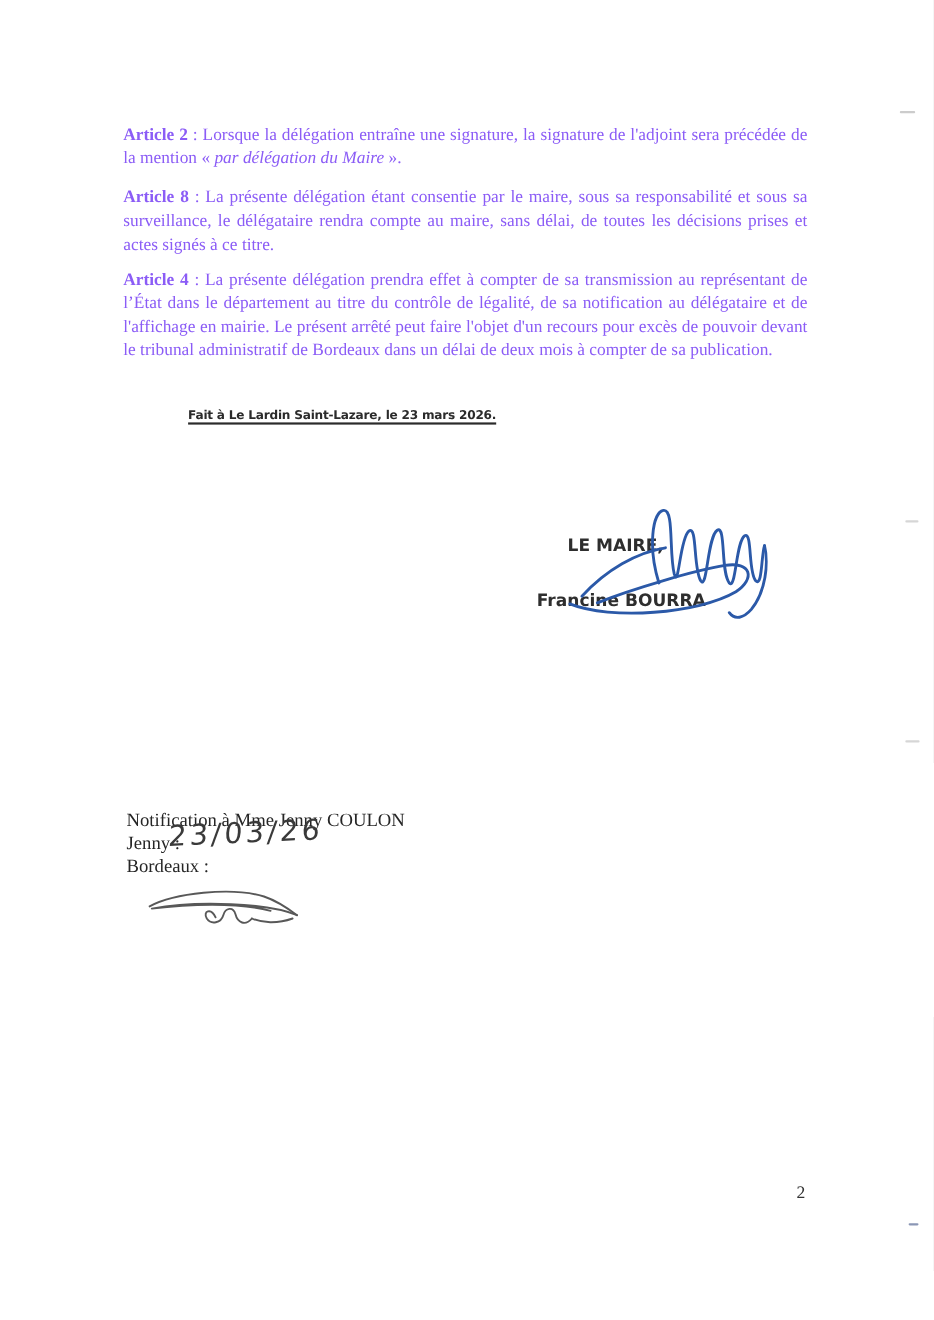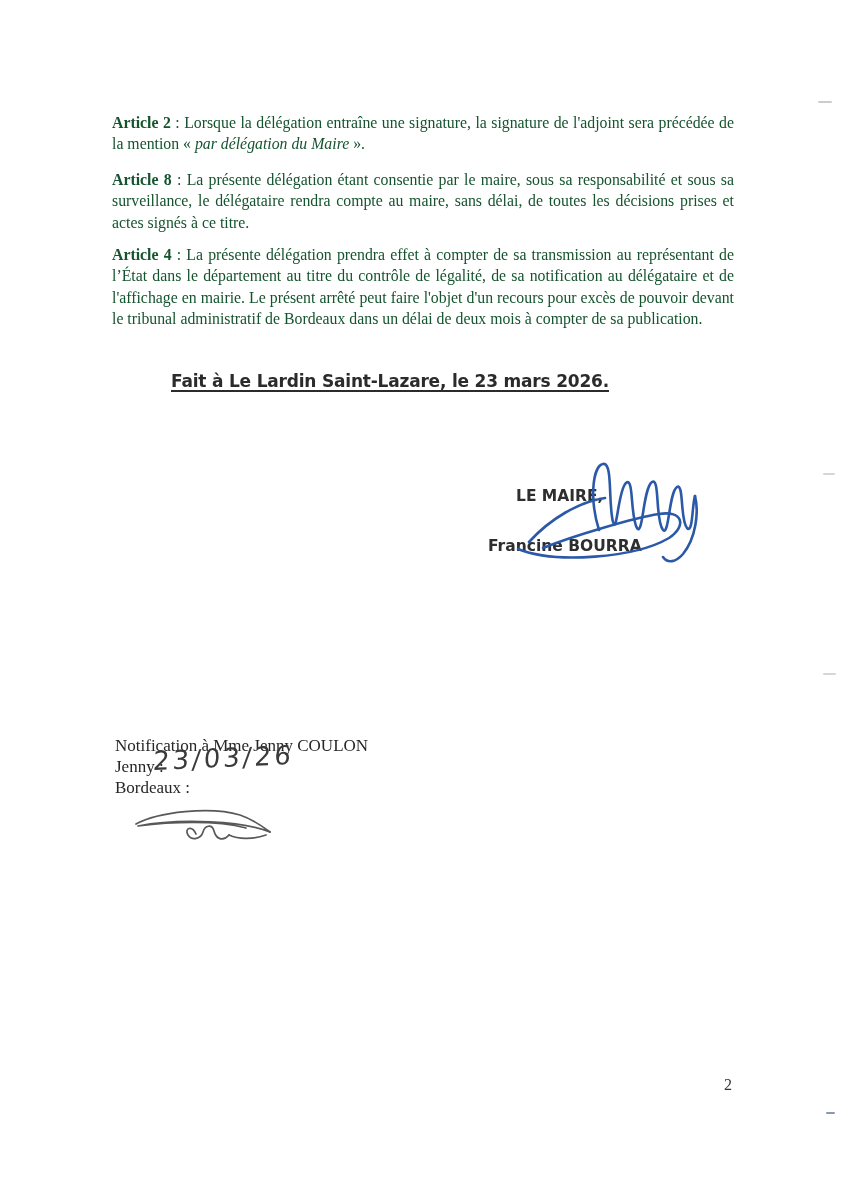--- a/index.html
+++ b/index.html
@@ -11,32 +11,32 @@
     margin: 0 auto;
     background: #ffffff;
     overflow: hidden;
     font-family: "Liberation Serif", serif;
   }
   .para {
     position: absolute;
     left: 112px;
     width: 622px;
     font: 15.8px/21.3px "Liberation Serif", serif;
-    color: #14532d;
+    color: #8b5cf6;
     text-align: justify;
   }
   .para b { font-weight: bold; }
   .para i { font-style: italic; }
   .dateline {
     position: absolute;
     left: 171px;
     top: 371px;
     font-family: "DejaVu Sans", "Liberation Sans", sans-serif;
     font-weight: bold;
-    font-size: 17px;
+    font-size: 11px;
     letter-spacing: -0.2px;
     color: #2b2b2b;
     text-decoration: underline;
     text-decoration-thickness: 2px;
     text-underline-offset: 3px;
   }
   .sig-title {
     position: absolute;
     left: 516px;
     top: 487px;

